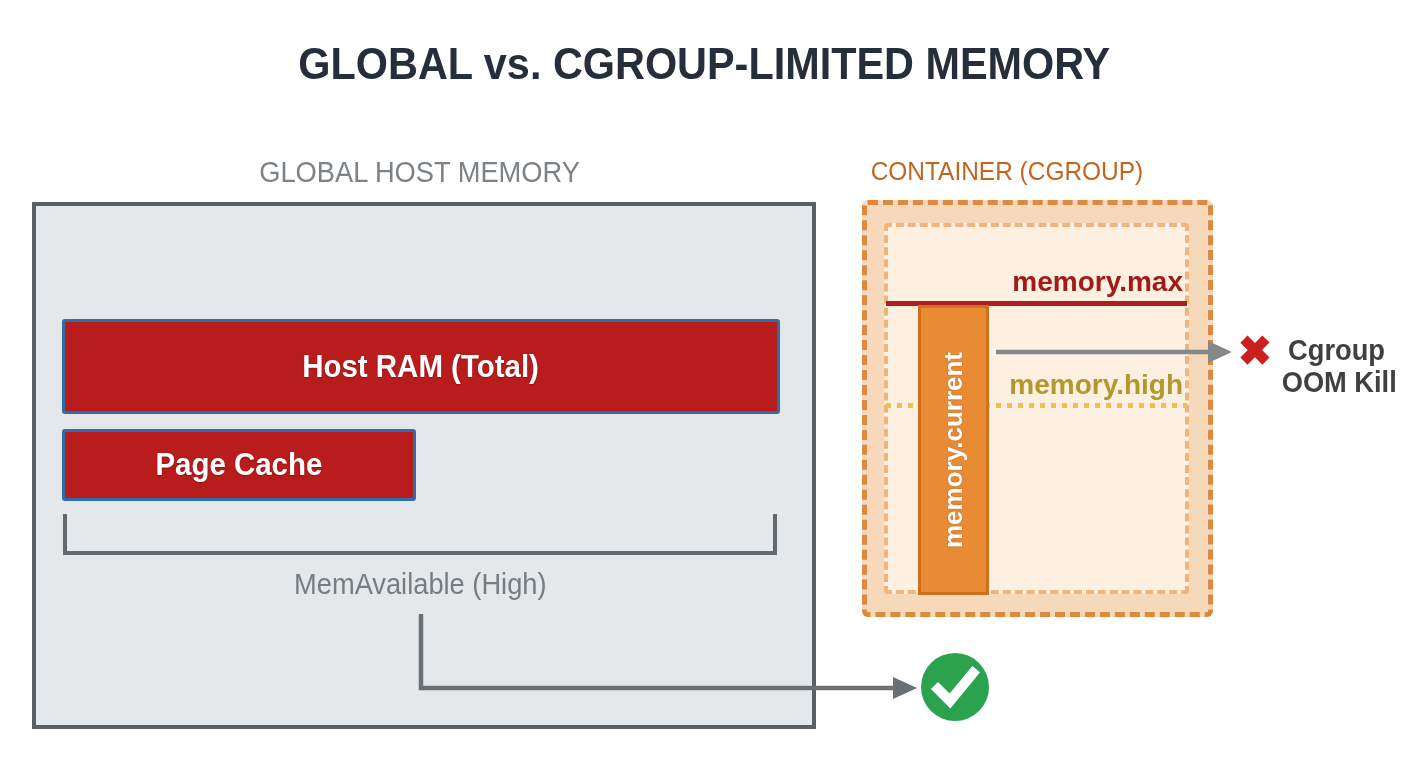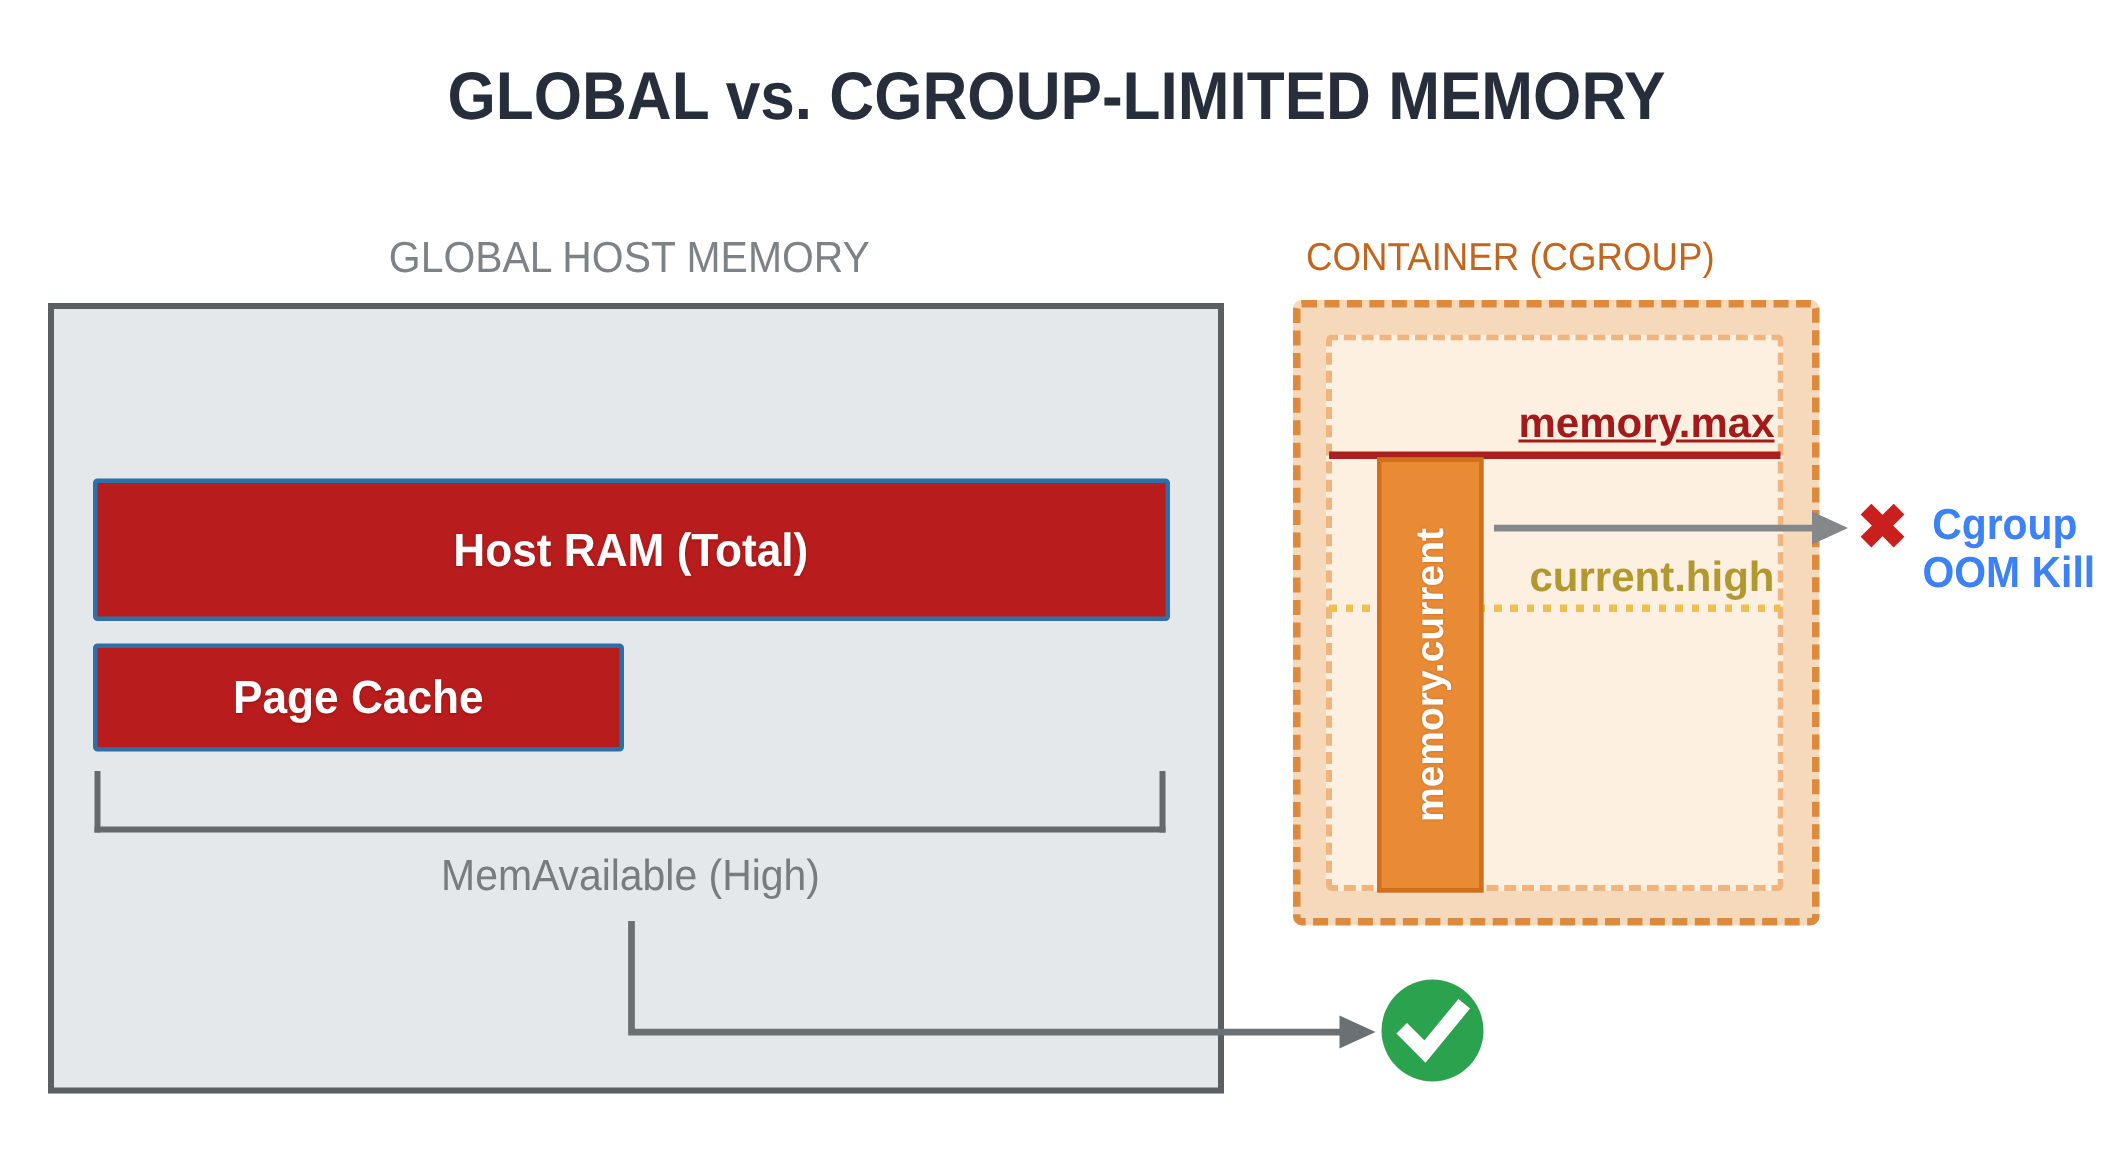--- a/index.html
+++ b/index.html
@@ -60,21 +60,21 @@
   .cgroup-outer {
     left: 862px; top: 200px; width: 351px; height: 417px;
     background: #f6d8bb; border: 5px dashed #dd8a3c; border-radius: 6px;
   }
   .cgroup-inner {
     left: 884px; top: 223px; width: 305px; height: 371px;
     background: #fdf0e1; border: 4px dashed #f0b47e; border-radius: 4px;
   }
   .memory-max-label {
     left: 884px; top: 266px; width: 299px; text-align: right;
-    font-size: 28px; font-weight: bold; color: #a31a1a; text-decoration: underline;
+    font-size: 28px; font-weight: bold; color: #a31a1a;
   }
   .memory-max-line {
     left: 886px; top: 301px; width: 301px; height: 5px; background: #ae1e1e;
   }
   .memory-high-label {
     left: 884px; top: 369px; width: 299px; text-align: right;
     font-size: 28px; font-weight: bold; color: #b1982f;
   }
   .memory-high-line {
     left: 886px; top: 403px; width: 301px; height: 5px;
@@ -97,21 +97,21 @@
     border-radius: 50%; background: #2ba24e;
     display: flex; align-items: center; justify-content: center;
   }
   .x-icon {
     left: 1233px; top: 326px; width: 44px; height: 50px;
     font-size: 41px; font-weight: bold; color: #c9201d;
     display: flex; align-items: center; justify-content: center;
   }
   .oom-label {
     left: 1278px; top: 334px; width: 118px; text-align: center;
-    font-size: 29px; color: #3b82f6; line-height: 32px; font-weight: bold;
+    font-size: 29px; color: #404040; line-height: 32px; font-weight: bold;
   }
   .oom-label div span { display:inline-block; transform: scaleX(0.94); white-space:nowrap; }
 
   svg.overlay { position: absolute; left: 0; top: 0; pointer-events: none; }
 </style>
 </head>
 <body>
 
 <div class="abs title-wrap">
   <span class="title-text">GLOBAL vs. CGROUP-LIMITED MEMORY</span>
@@ -140,21 +140,21 @@
 <div class="abs cgroup-heading">
   <span>CONTAINER (CGROUP)</span>
 </div>
 
 <div class="abs cgroup-outer"></div>
 <div class="abs cgroup-inner"></div>
 
 <div class="abs memory-max-label">memory.max</div>
 <div class="abs memory-max-line"></div>
 
-<div class="abs memory-high-label">current.high</div>
+<div class="abs memory-high-label">memory.high</div>
 <div class="abs memory-high-line"></div>
 
 <div class="abs memory-current-bar">
   <span class="memory-current-text">memory.current</span>
 </div>
 
 <svg class="overlay" width="1408" height="768" viewBox="0 0 1408 768">
 
   <g>
     <polyline points="421,614 421,688 896,688" fill="none" stroke="#6b7074" stroke-width="4.5"></polyline>

